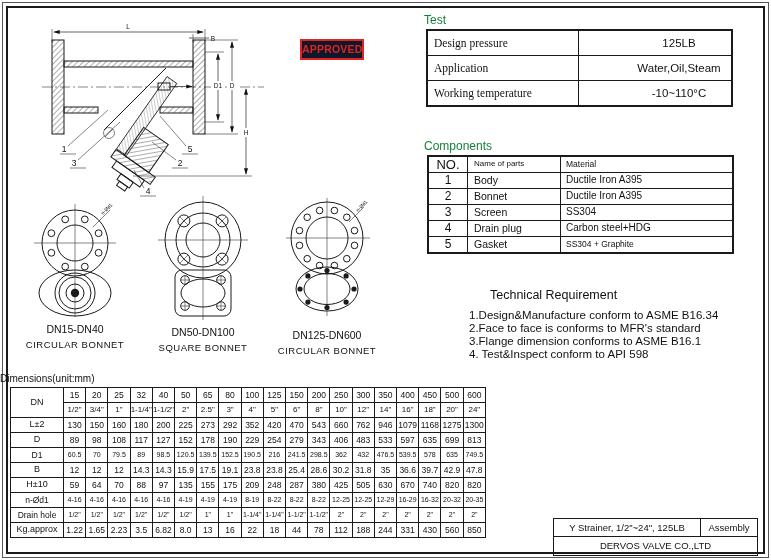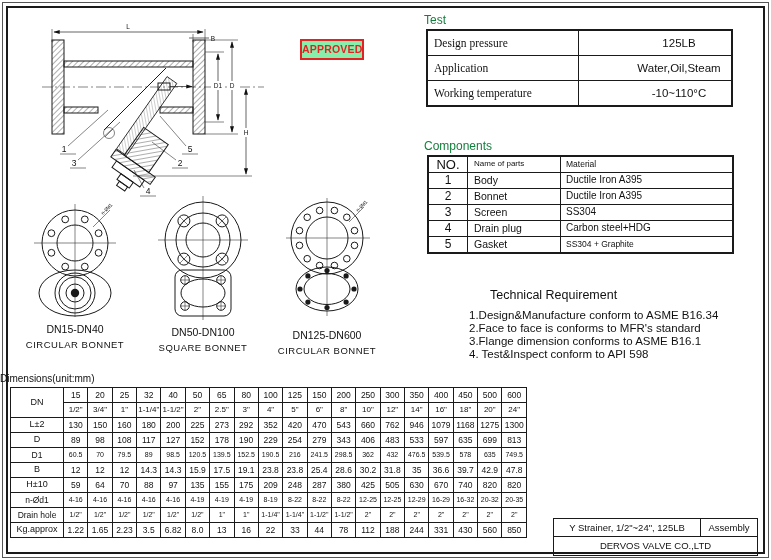--- a/index.html
+++ b/index.html
@@ -28,37 +28,37 @@
   #comp-table tr.hdr td.mt{font-size:11px;}
   #comp-table tr:last-child td.mt{font-size:8.5px;}
 
   
   #tech{position:absolute;left:469px;top:288px;width:295px;}
   #tech .t-head{font-size:12.5px;margin:0 0 7px 21px;}
   #tech .t-item{font-size:11.5px;margin-bottom:1px;white-space:nowrap;}
 
   
   #dims-title{position:absolute;left:0;top:373px;font-size:10px;}
-  #dim-table{position:absolute;left:10px;top:387px;width:517px;border:1px solid #1a1a1a;}
+  #dim-table{position:absolute;left:10px;top:387px;width:476px;border:1px solid #1a1a1a;}
   #dim-table td{border:1px solid #1a1a1a;height:14px;text-align:center;font-size:8.5px;overflow:hidden;white-space:nowrap;}
   #dim-table td.lbl{width:52px;font-size:9px;}
   #dim-table tr.sub td{font-size:8px;}
   #dim-table tr.sm td{font-size:7px;}
   #dim-table tr.sm td.lbl{font-size:8.5px;}
 
   
   #titleblock{position:absolute;left:553px;top:518px;width:205px;border:1px solid #1a1a1a;}
   #titleblock td{border:1px solid #1a1a1a;height:17px;text-align:center;font-size:9.5px;}
   #titleblock td.desc{width:146px;}
   #titleblock td.company{height:18px;}
 
   
   #stamp{position:absolute;left:300px;top:39px;width:60px;height:17px;border:2px solid #e02424;
          color:#e02424;font-weight:bold;font-size:10.5px;text-align:center;line-height:17px;
-         letter-spacing:0.2px;background:#86efac;}
+         letter-spacing:0.2px;background:#0f172a;}
 
   
   #drawing{position:absolute;left:8px;top:12px;}
   .ln{stroke:#1a1a1a;stroke-width:1;fill:none;}
   .thin{stroke:#333;stroke-width:0.6;fill:none;}
   .cl{stroke:#333;stroke-width:0.6;stroke-dasharray:10 3 2 3;fill:none;}
   .hatched{fill:url(#hatch);stroke:#1a1a1a;stroke-width:1;}
   .hatchf{fill:url(#hatchf);stroke:#1a1a1a;stroke-width:0.8;}
   .dim{stroke:#222;stroke-width:0.7;fill:none;}
   .dimtxt{font-family:"Liberation Sans",sans-serif;font-size:6.5px;fill:#111;text-anchor:middle;}
@@ -534,21 +534,21 @@
           <td class="lbl">Kg.approx</td>
           <td>1.22</td>
           <td>1.65</td>
           <td>2.23</td>
           <td>3.5</td>
           <td>6.82</td>
           <td>8.0</td>
           <td>13</td>
           <td>16</td>
           <td>22</td>
-          <td>33</td>
+          <td>18</td>
           <td>44</td>
           <td>78</td>
           <td>112</td>
           <td>188</td>
           <td>244</td>
           <td>331</td>
           <td>430</td>
           <td>560</td>
           <td>850</td>
         </tr>

